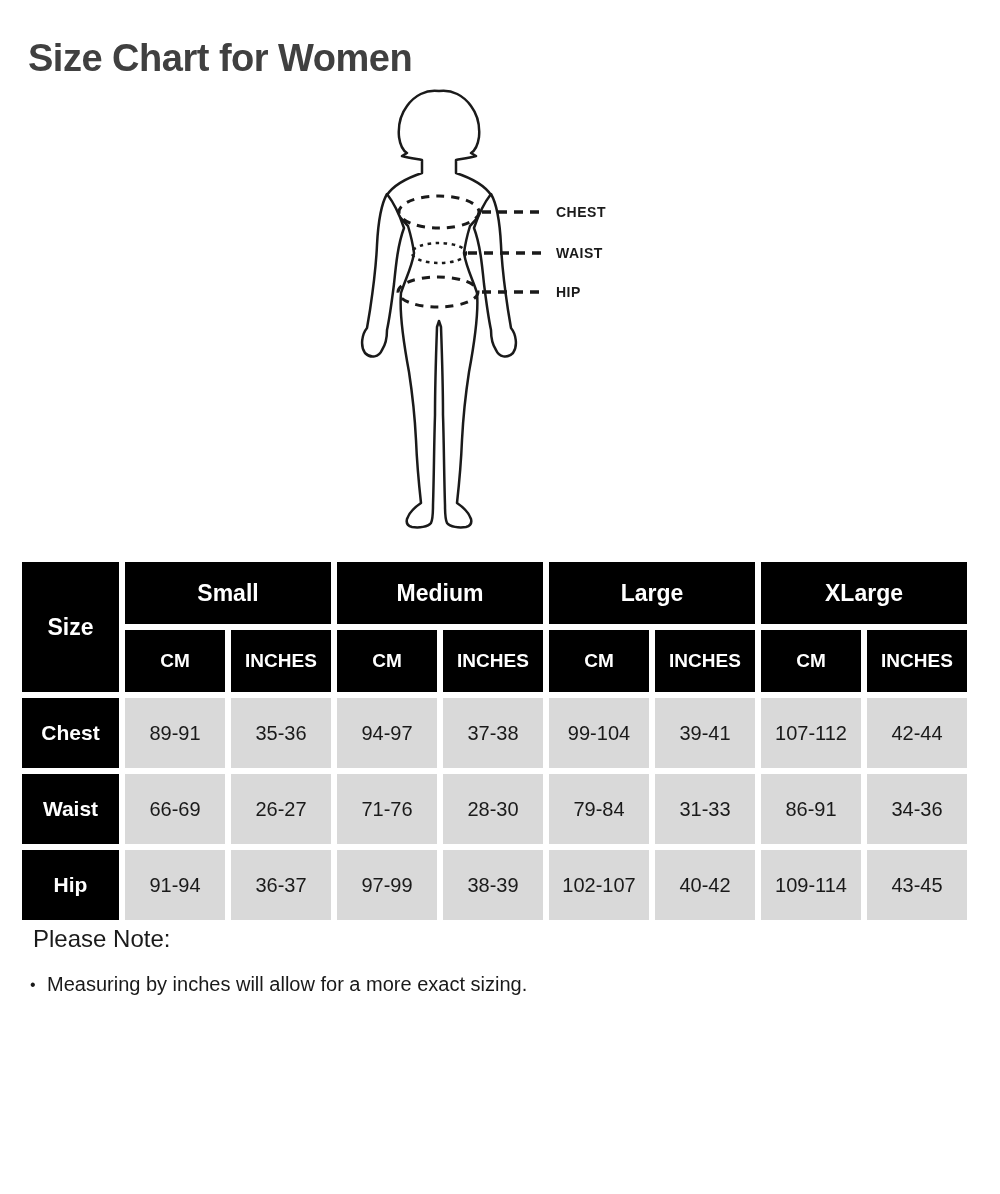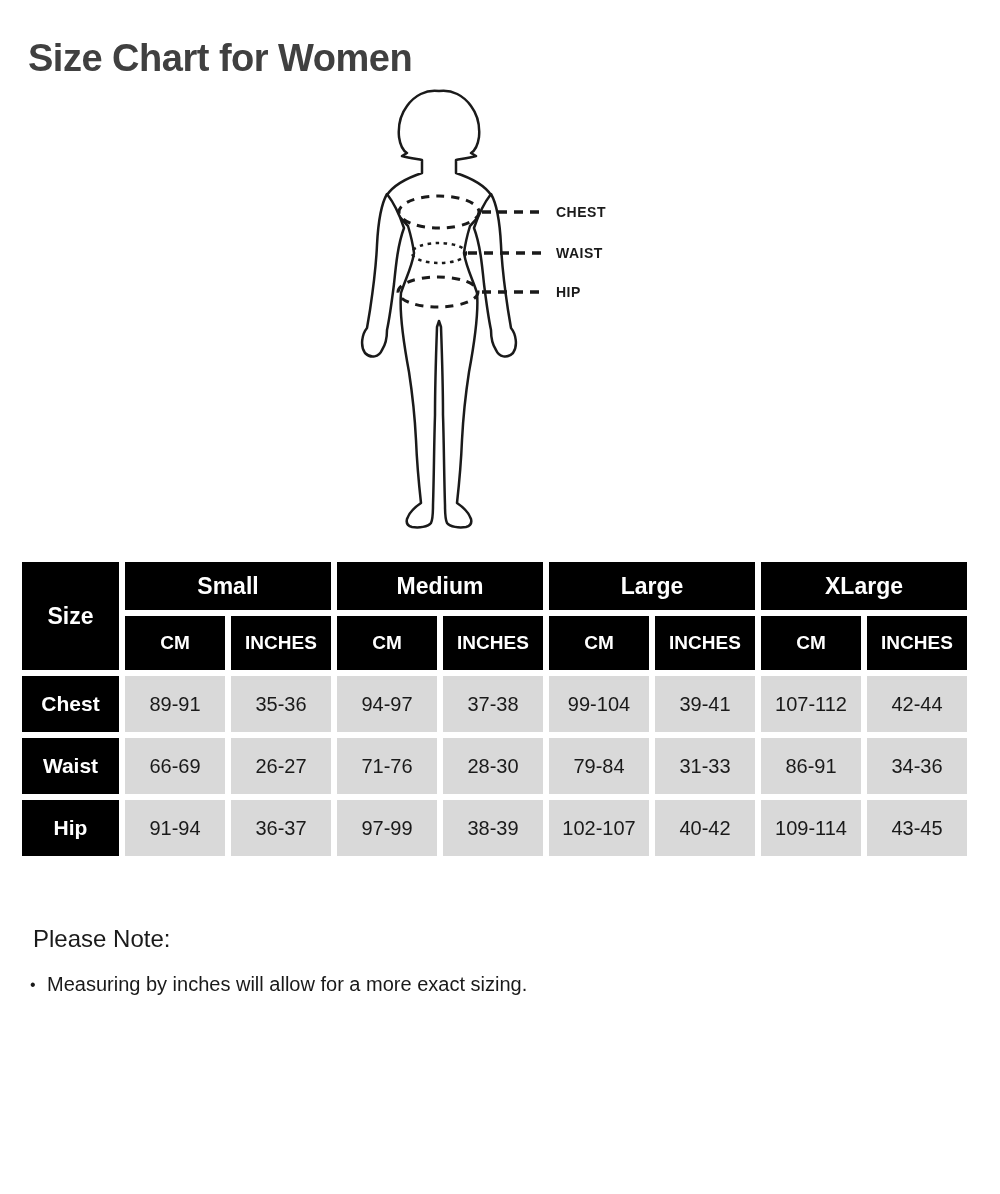--- a/index.html
+++ b/index.html
@@ -46,30 +46,30 @@
   .size-table th, .size-table td {
     text-align: center;
     vertical-align: middle;
     padding: 0;
   }
   .size-table .hdr {
     background: #000000;
     color: #ffffff;
     font-weight: bold;
   }
-  .size-table .group-hdr { font-size: 23px; height: 48px; }
-  .size-table .unit-hdr  { font-size: 19px; height: 54px; }
+  .size-table .group-hdr { font-size: 23px; height: 62px; }
+  .size-table .unit-hdr  { font-size: 19px; height: 62px; }
   .size-table .corner    { font-size: 23px; text-align: center; }
   .size-table .row-label { font-size: 21px; }
   .size-table td.val {
     background: #d9d9d9;
     color: #1a1a1a;
     font-size: 20px;
     font-weight: normal;
-    height: 56px;
+    height: 70px;
   }
 
   .notes {
     position: absolute;
     left: 25px; top: 922px;
     width: 960px;
   }
   .notes-heading {
     font-size: 24px;
     font-weight: normal;

